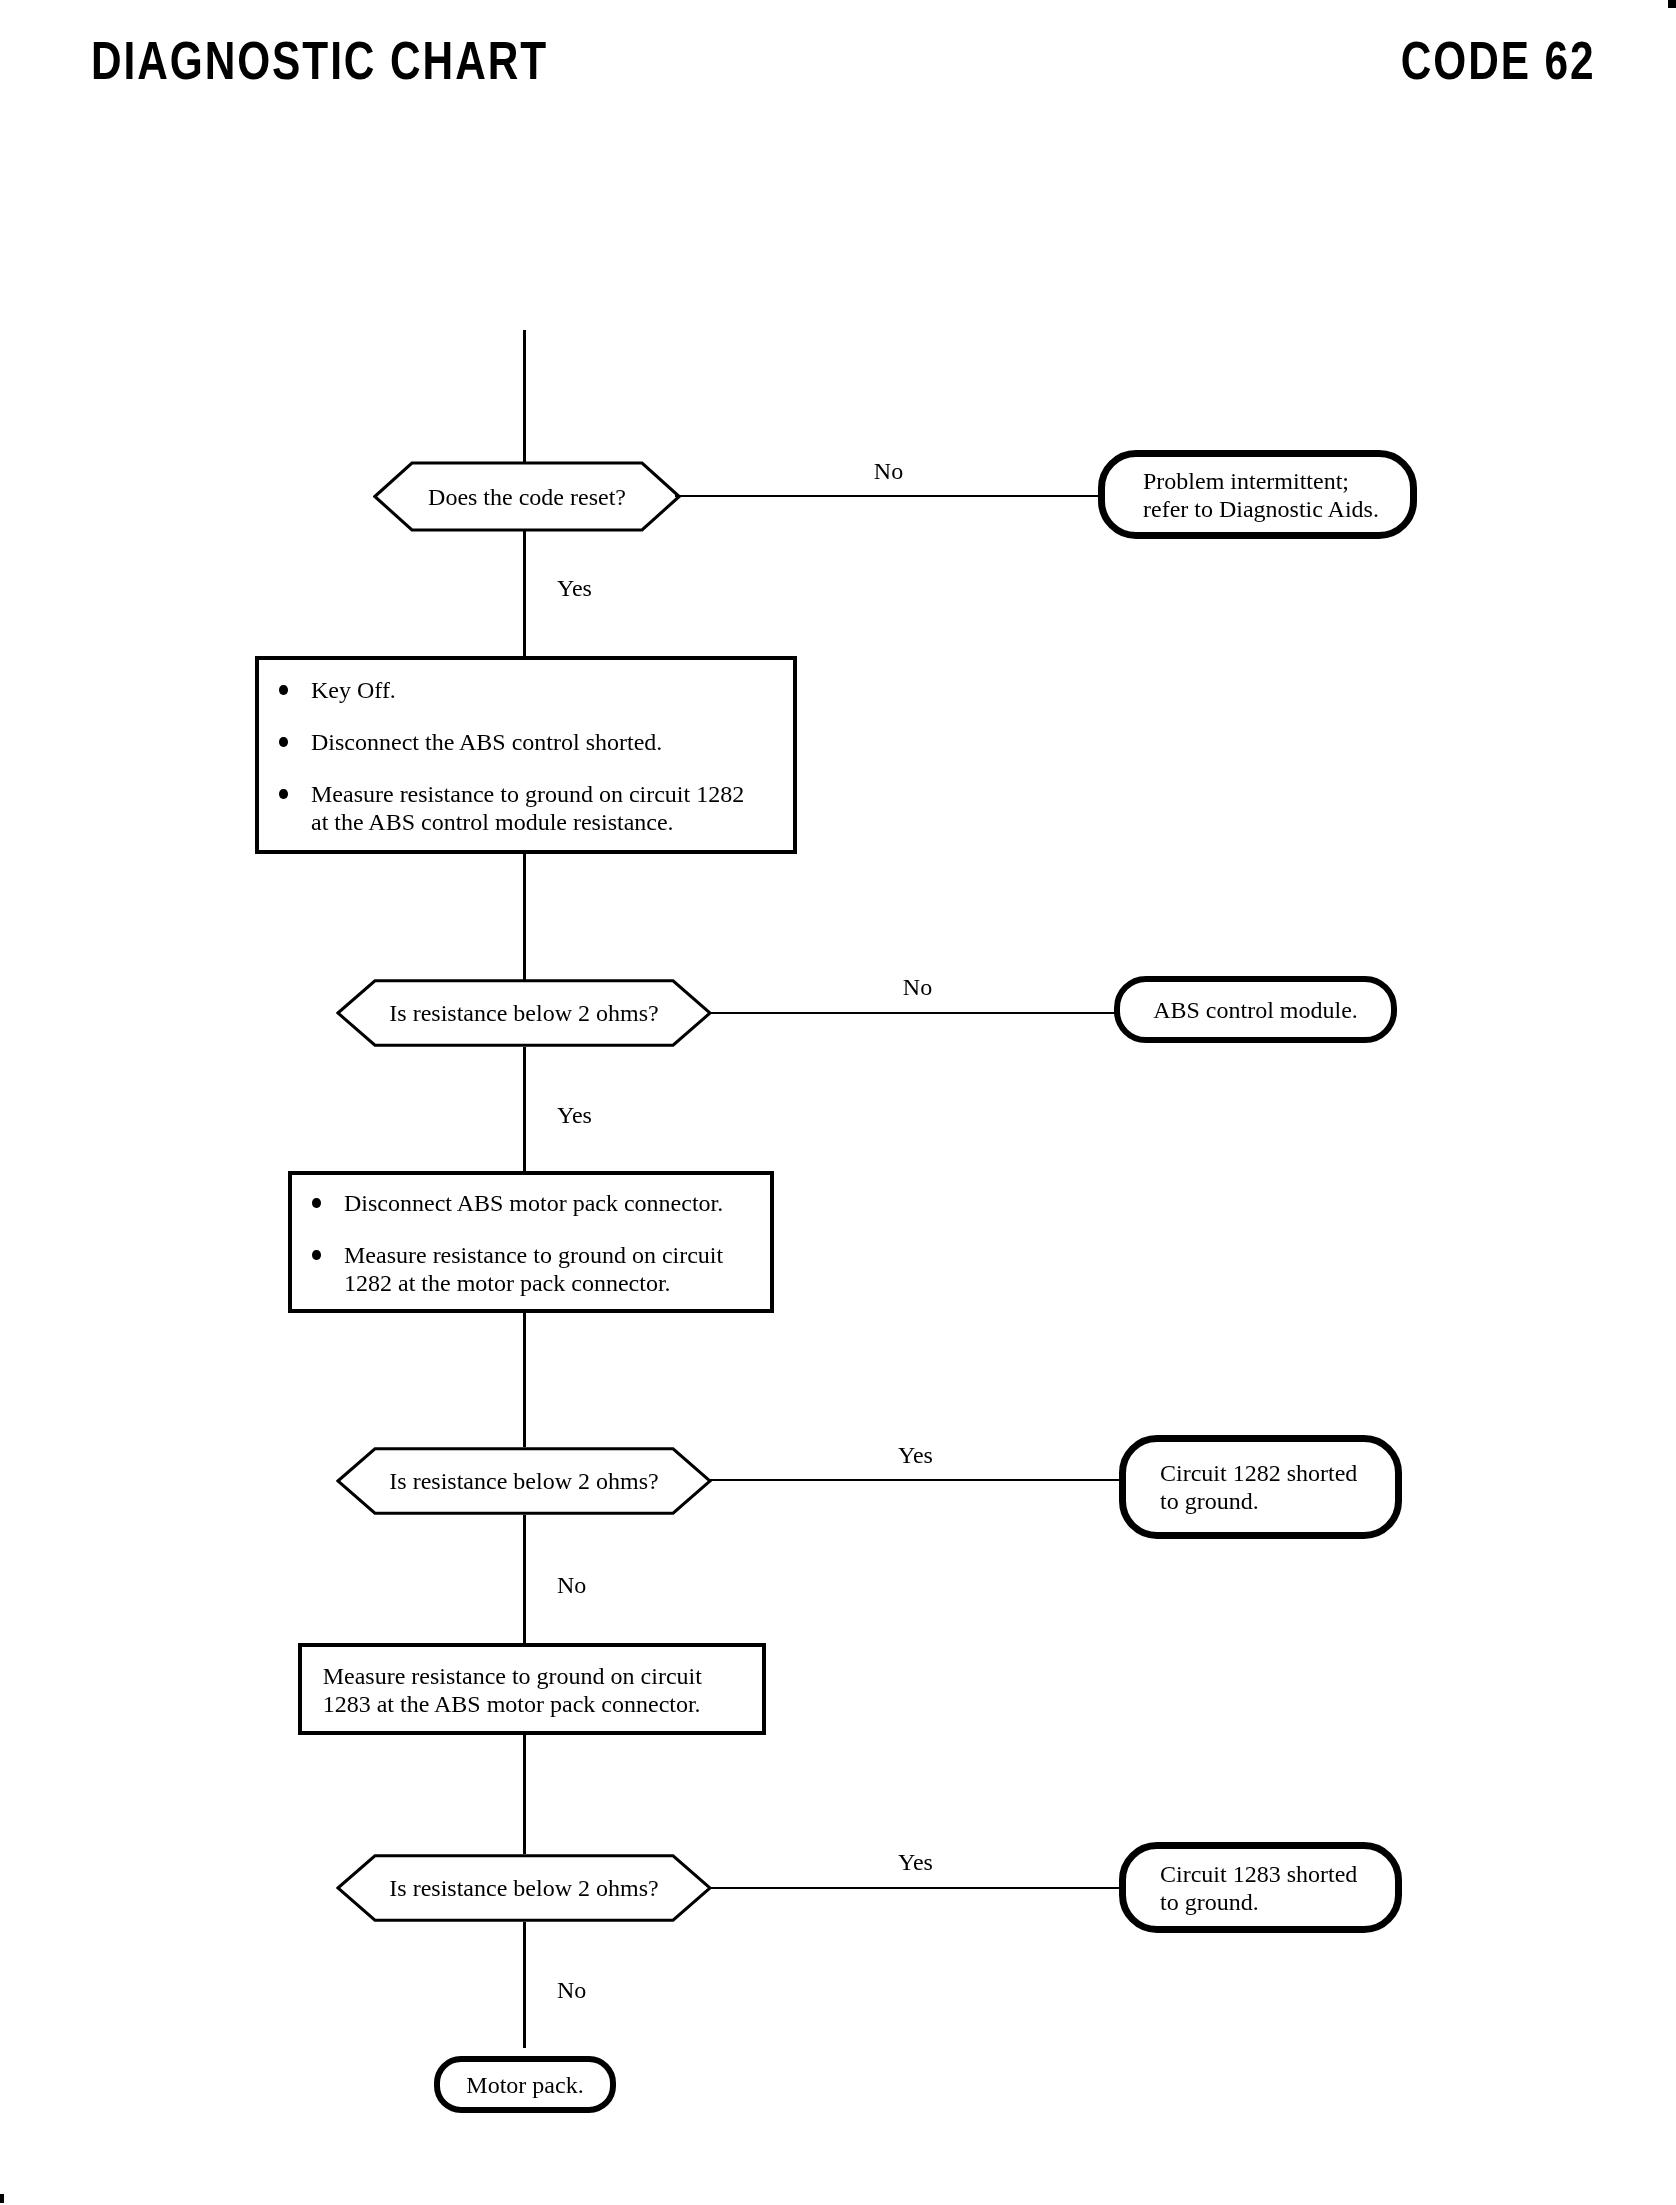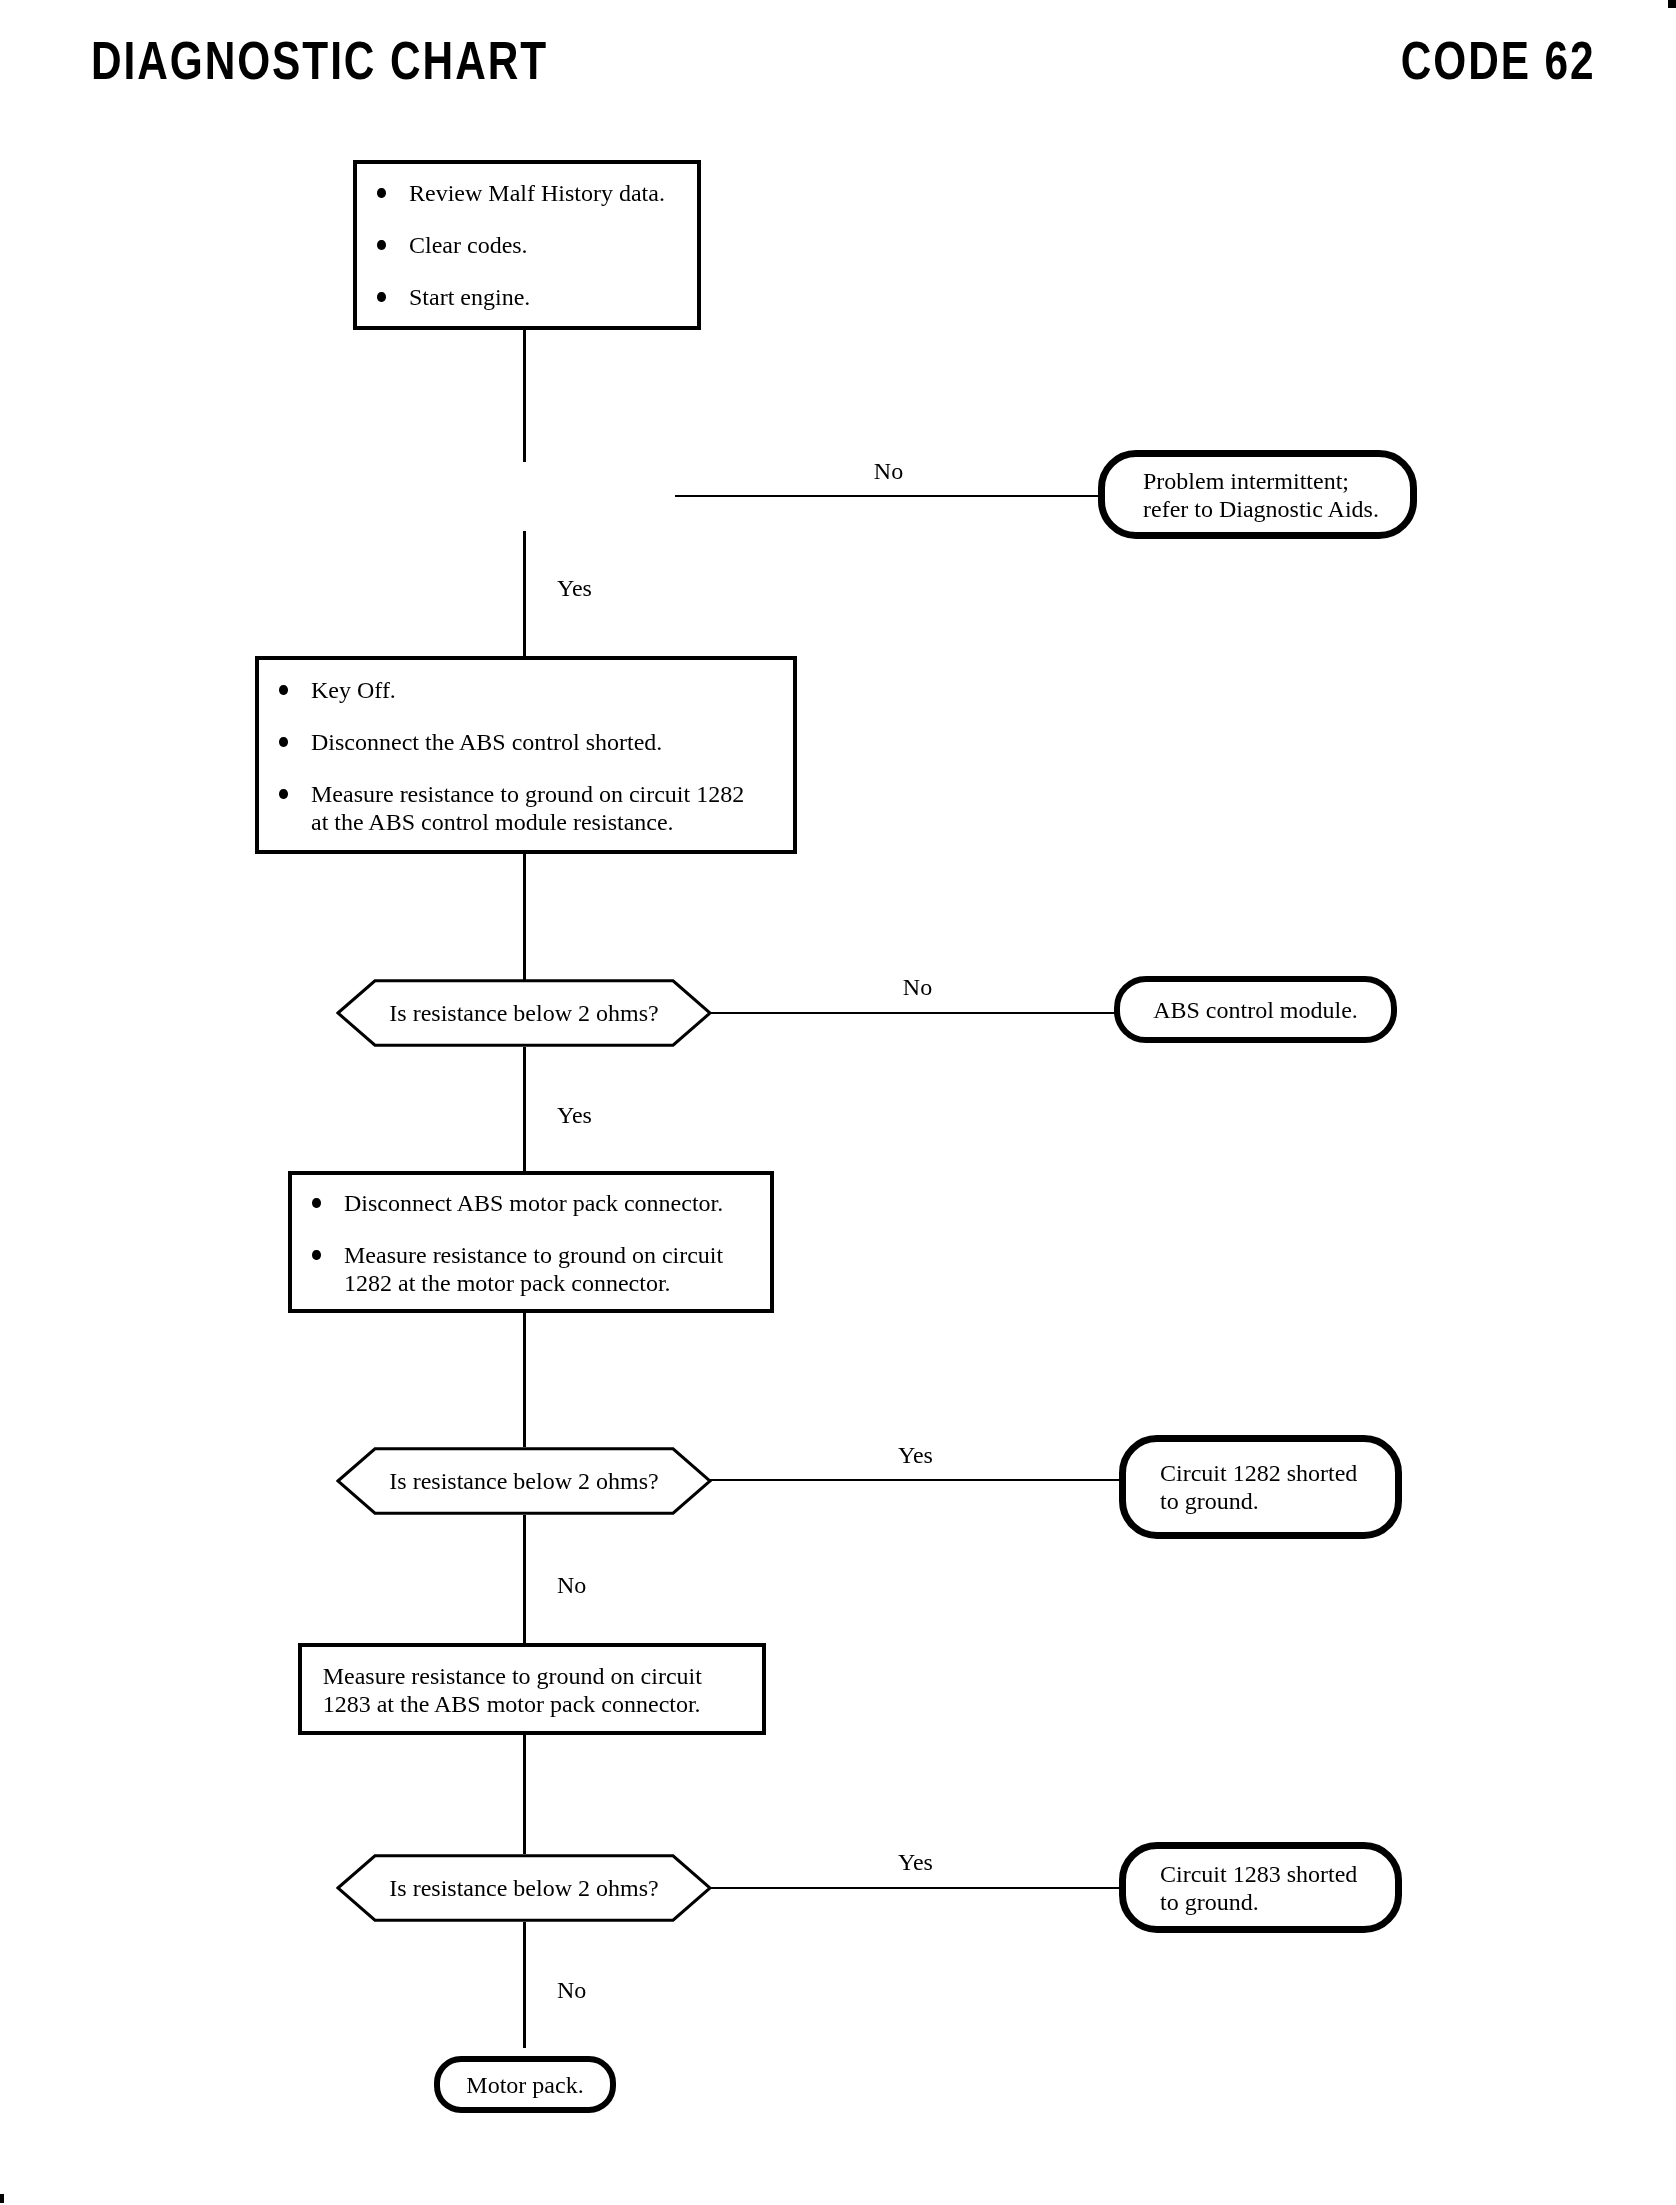--- a/index.html
+++ b/index.html
@@ -68,39 +68,29 @@
 
 <div id="page">
 
   <div id="title-left" class="hdr">
     <span class="squeeze">DIAGNOSTIC CHART</span>
   </div>
   <div id="title-right" class="hdr">
     <span class="squeeze">CODE 62</span>
   </div>
 
-  <div class="action-box ftext" style="left:353px; top:160px; width:348px; height:170px; padding-top:15px;">
-    <ul class="bullets">
-      <li>
-          <span class="dot"></span>
-        <div class="bline">Review Malf History data.</div>
-        </li>
-      <li>
-          <span class="dot"></span>
-        <div class="bline">Clear codes.</div>
-        </li>
-      <li>
-          <span class="dot"></span>
-        <div class="bline">Start engine.</div>
-        </li>
-    </ul>
-  </div>
 
   <div class="conn-v" style="left:523px; top:330px; height:132px;"></div>
 
+  <div class="decision ftext" style="left:373px; top:461px; width:308px; height:71px;">
+    <svg width="308" height="71" viewBox="0 0 506 116">
+      <polygon points="3,58 64,3 442,3 503,58 442,113 64,113" fill="#ffffff" stroke="#000000" stroke-width="5"></polygon>
+    </svg>
+    <div class="q">Does the code reset?</div>
+  </div>
 
   <div class="conn-h" style="left:675px; top:495px; width:425px;"></div>
   <div class="flow-label mid ftext" style="left:840px; top:457px;">No</div>
   <div class="terminal ftext" style="left:1098px; top:450px; width:319px; height:89px; padding-left:38px;">
     <div class="tline">Problem intermittent;</div>
     <div class="tline">refer to Diagnostic Aids.</div>
   </div>
 
   <div class="conn-v" style="left:523px; top:531px; height:125px;"></div>
   <div class="flow-label ftext" style="left:557px; top:574px;">Yes</div>

